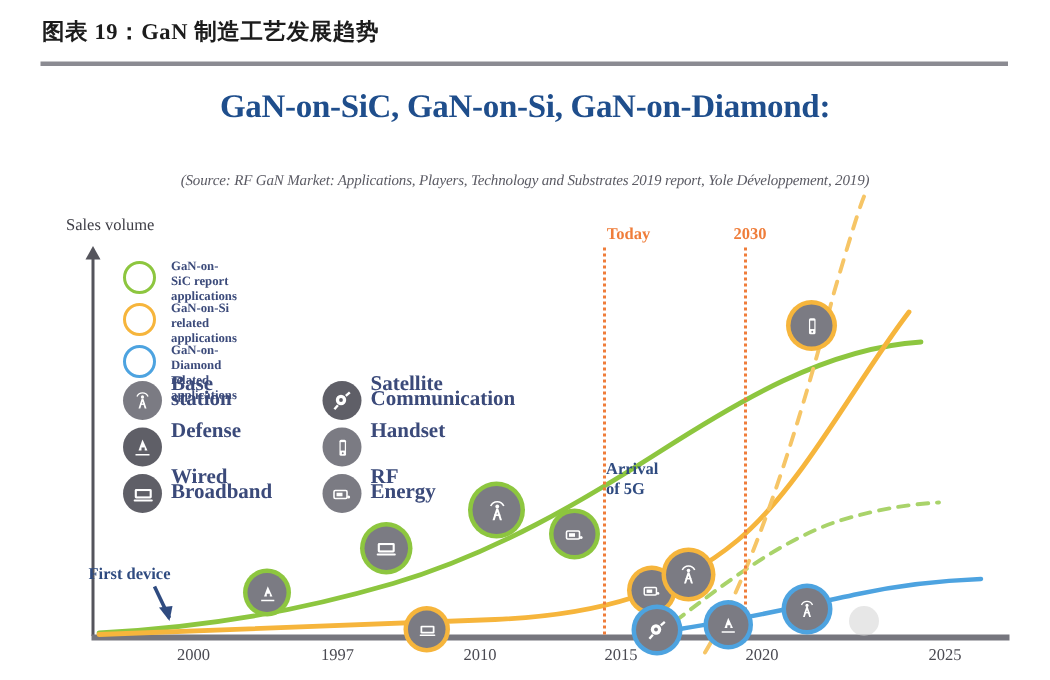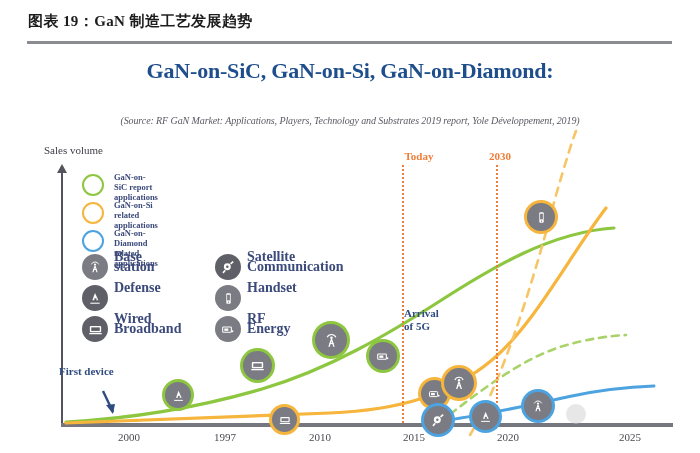--- a/index.html
+++ b/index.html
@@ -114,21 +114,21 @@
     position: absolute; top: 15px;
     font-size: 11px; font-weight: 700; color: #ef7d3a;
     transform: translateX(-50%); white-space: nowrap;
   }
   .ann-5g {
     position: absolute; left: 404px; top: 172px;
     font-size: 11px; font-weight: 600; color: #2f4b80;
     line-height: 13px; white-space: pre-line;
   }
   .ann-first {
-    position: absolute; left: 59px; top: 230px;
+    position: absolute; left: 59px; top: 242px;
     font-size: 11px; font-weight: 600; color: #2f4b80; white-space: nowrap;
   }
 
   
   .wm {
     position: absolute; left: 560px; top: 408px;
     font-size: 17px; font-weight: 700; color: #3a3a3a;
     opacity: .82; white-space: nowrap; letter-spacing: -1px;
   }
   .wm-badge {

